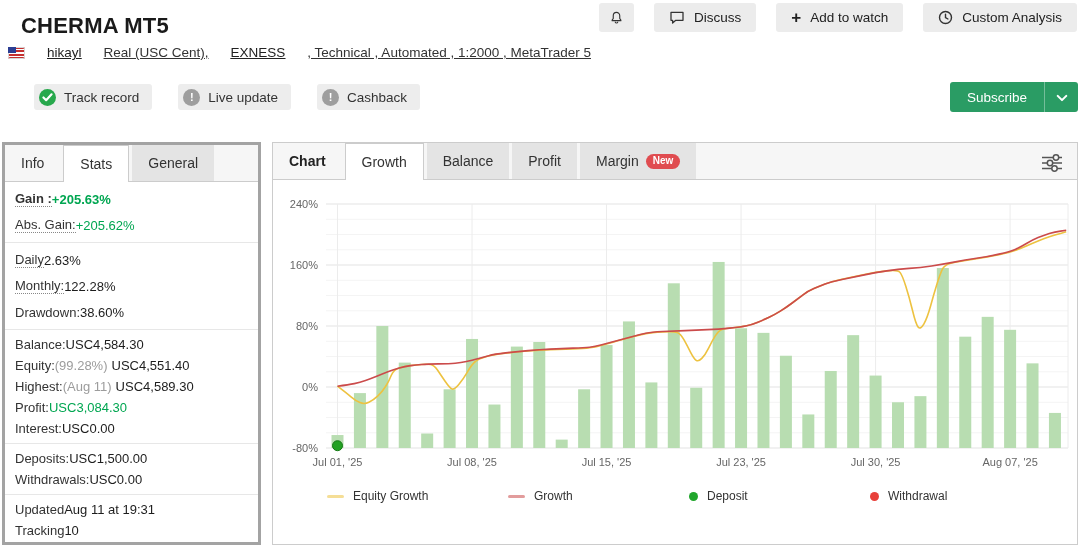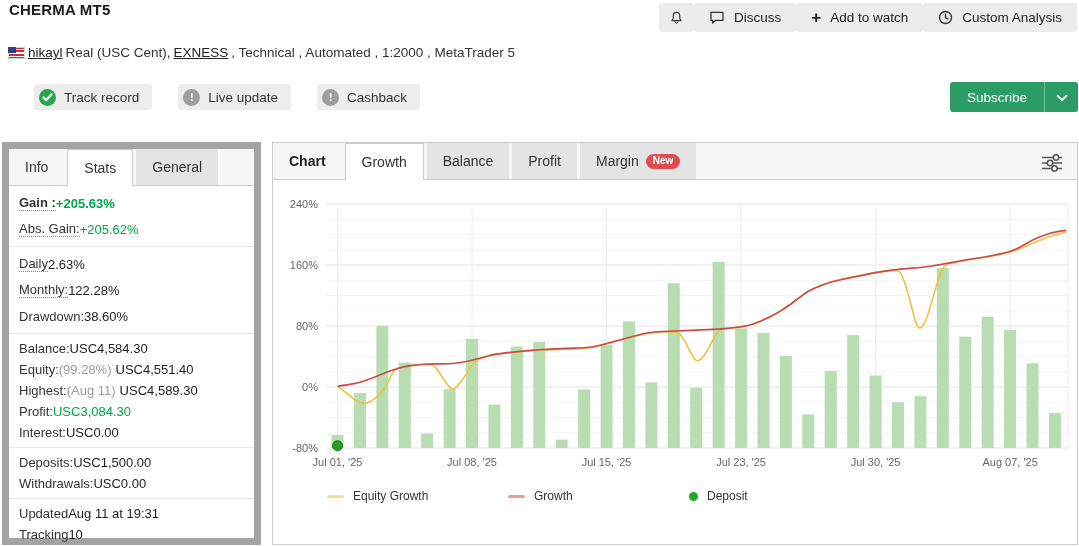--- a/index.html
+++ b/index.html
@@ -5,51 +5,51 @@
   * { box-sizing: border-box; }
   html,body { margin:0; padding:0; background:#fff; }
   body {
     width:1079px; height:546px; overflow:hidden; position:relative;
     font-family:"Liberation Sans", sans-serif; color:#222;
     -webkit-font-smoothing:antialiased;
   }
   .page { position:relative; width:1079px; height:546px; }
 
   
-  .page-title { position:absolute; top:1px; left:9px; margin:0; font-size:15px; font-weight:700; color:#1a1a1a; letter-spacing:.2px; }
-  .hdr-buttons { position:absolute; top:3px; right:2px; display:flex; gap:0; }
+  .page-title { position:absolute; top:1px; left:9px; margin:12px; font-size:22px; font-weight:700; color:#1a1a1a; letter-spacing:.2px; }
+  .hdr-buttons { position:absolute; top:3px; right:2px; display:flex; gap:20px; }
   .hbtn {
     height:29px; background:#ececec; border:none; border-radius:3px;
     display:flex; align-items:center; gap:9px; padding:0 15px;
     font-family:inherit; font-size:13.5px; color:#222; cursor:pointer;
   }
   .hbtn.icon-only { padding:0 10px; }
   .hbtn svg { display:block; }
   .plus-glyph { font-size:17px; font-weight:700; line-height:1; margin-top:-1px; }
 
-  .account-row { position:absolute; top:45px; left:8px; display:flex; align-items:center; gap:3px; font-size:13.5px; color:#333; white-space:nowrap; }
+  .account-row { position:absolute; top:45px; left:8px; display:flex; align-items:center; gap:22px; font-size:13.5px; color:#333; white-space:nowrap;text-decoration:underline; }
   .flag { width:17px; height:12px; border-radius:2px; position:relative; display:inline-block;
     background:repeating-linear-gradient(180deg,#c53030 0 1.8px,#fff 1.8px 3.4px); box-shadow:0 0 0 1px #d8d8d8 inset; }
   .flag::after { content:""; position:absolute; left:0; top:0; width:8px; height:6px; background:#2c3e93; }
   .account-row a { color:#222; text-decoration:underline; cursor:pointer; }
   .acct-details { color:#333; }
 
   
   .status-row { position:absolute; top:82px; left:2px; right:0; display:flex; align-items:center;margin-left:32px; }
   .badges { display:flex; gap:26px; }
   .badge { display:flex; align-items:center; gap:8px; height:26px; padding:0 13px 0 5px; background:#ededed; border-radius:3px; font-size:13.5px; color:#333; cursor:pointer; }
   .badge-ico { width:17px; height:17px; border-radius:50%; display:flex; align-items:center; justify-content:center; flex:none; }
   .badge-ico.ok { background:#27a84c; }
   .badge-ico.na { background:#9e9e9e; color:#fff; font-weight:700; font-size:11px; }
   .subscribe-wrap { margin-left:auto; margin-right:1px; display:flex; height:30px; }
   .subscribe-main { background:#2a9c64; color:#fff; border:none; border-radius:3px 0 0 3px; padding:0 17px; font-family:inherit; font-size:13.5px; cursor:pointer; }
   .subscribe-caret { background:#2a9c64; border:none; border-left:1px solid rgba(255,255,255,.35); border-radius:0 3px 3px 0; width:34px; display:flex; align-items:center; justify-content:center; cursor:pointer; }
 
   
-  .stats-panel { position:absolute; left:2px; top:142px; width:259px; height:403px; border:7px solid #a3a3a3; background:#fff; }
+  .stats-panel { position:absolute; left:2px; top:142px; width:259px; height:403px; border:3px solid #a3a3a3; background:#fff; }
   .chart-panel { position:absolute; left:272px; top:142px; width:806px; height:403px; border:1px solid #ccc; background:#fff; }
 
   .tabs { height:37px; background:#f6f6f6; border-bottom:1px solid #ccc; display:flex; align-items:stretch; position:relative; }
   .tab { display:flex; align-items:center; padding:0 16px; font-size:14px; color:#333; cursor:pointer; white-space:nowrap; }
   .tab.plain { background:transparent; }
   .tab.labelish { font-weight:700; color:#222; }
   .tab.gray { background:#e4e4e4; margin-left:3px; }
   .tab.active { background:#fff; border:1px solid #ccc; border-bottom:none; margin-left:3px; margin-bottom:-1px; position:relative; z-index:2; }
   .new-badge { background:#e04c50; color:#fff; font-size:10px; font-weight:700; border-radius:9px; padding:2.5px 7px; margin-left:7px; line-height:1; }
   .filter-btn { position:absolute; right:10px; top:7px; background:none; border:none; padding:2px; cursor:pointer; }
@@ -344,16 +344,20 @@
           <span>Equity Growth</span>
         </div>
         <div class="legend-item">
           <span class="legend-swatch line" style="background: rgb(203, 75, 75);"></span>
           <span>Growth</span>
         </div>
         <div class="legend-item">
           <span class="legend-swatch dot" style="background: rgb(33, 166, 44);"></span>
           <span>Deposit</span>
         </div>
+        <div class="legend-item">
+          <span class="legend-swatch dot" style="background: rgb(232, 64, 58);"></span>
+          <span>Withdrawal</span>
+        </div>
       </div>
   </section>
 
 </div>
 
 </body></html>

